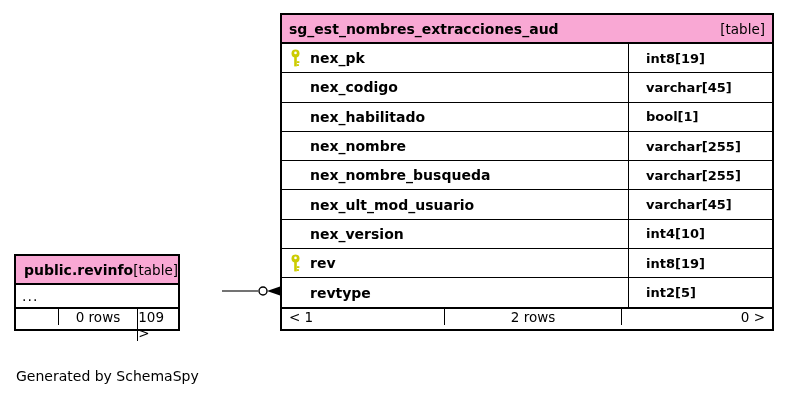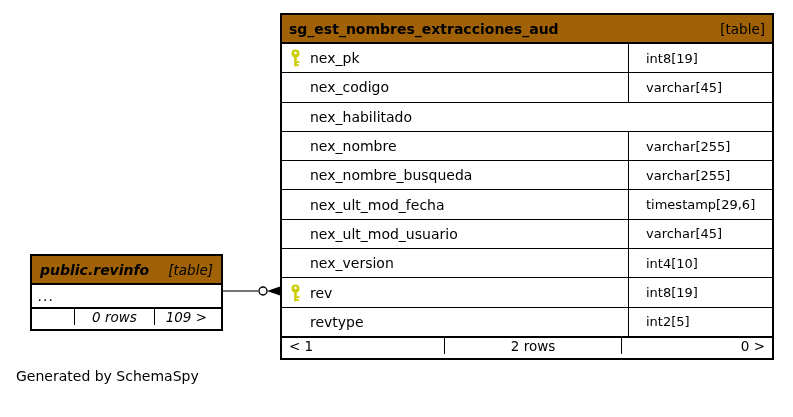--- a/index.html
+++ b/index.html
@@ -12,51 +12,51 @@
   }
   .table-box {
     position: absolute;
     box-sizing: border-box;
     border: 2px solid #000;
     background: #fff;
   }
   
   #main-table { left: 280px; top: 13px; width: 494px; }
   .thead {
-    background: #a16207;
+    background: #f9a8d4;
     height: 27px;
     border-bottom: 2px solid #000;
     display: flex; align-items: center; justify-content: space-between;
     padding: 0 7px;
     font-size: 14px;
   }
   .thead .ttl { font-weight: bold; white-space: nowrap; }
   .thead .badge { font-weight: normal; font-size: 13.5px; white-space: nowrap; }
-  .trow { height: 28.3px; display: flex; align-items: stretch; }
+  .trow { height: 28.3px; display: flex; align-items: stretch; font-weight: bold; }
   .trow + .trow { border-top: 1px solid #000; text-align: right; }
   .cell-name { flex: 1; display: flex; align-items: center; padding-left: 7px; overflow: hidden; }
   .icon-slot { width: 12px; margin-right: 9px; display: inline-flex; align-items: center; justify-content: center; }
   .col-nm { font-size: 14px; white-space: nowrap; }
   .cell-type {
     width: 126px; border-left: 1px solid #000;
     display: flex; align-items: center; padding-left: 17px;
     font-size: 13px; white-space: nowrap;
   }
   .tfoot {
     border-top: 2px solid #000;
     height: 20px;
     display: flex; align-items: flex-start;
     font-size: 13.5px;
   }
   .tfoot .fc { display: flex; align-items: center; }
   #main-table .fc1 { width: 155px; padding-left: 7px; justify-content: flex-start; }
   #main-table .fc2 { width: 176px; border-left: 1px solid #000; justify-content: center; }
   #main-table .fc3 { flex: 1; border-left: 1px solid #000; justify-content: flex-end; padding-right: 7px; }
   
-  #related-table { left: 30px; top: 254px; width: 193px; font-style: italic; }
+  #related-table { left: 14px; top: 254px; width: 166px; }
   #related-table .thead { padding: 0 8px; }
   .rrow { height: 22px; display: flex; align-items: center; padding-left: 6px; font-size: 14px; letter-spacing: 1px; }
   #related-table .fc1 { width: 42px; }
   #related-table .fc2 { width: 79px; border-left: 1px solid #000; justify-content: center; }
   #related-table .fc3 { flex: 1; border-left: 1px solid #000; justify-content: flex-end; padding-right: 14px; }
   
   #connector { position: absolute; left: 213px; top: 283px; }
   
   #generated-note {
     position: absolute; left: 16px; top: 368px;
@@ -98,41 +98,35 @@
           <span class="icon-slot"></span>
           <span class="col-nm">nex_codigo</span>
         </div>
         <div class="cell-type">varchar[45]</div>
       </div>
       <div class="trow">
         <div class="cell-name">
           <span class="icon-slot"></span>
           <span class="col-nm">nex_habilitado</span>
         </div>
+        <div class="cell-type">bool[1]</div>
       </div>
       <div class="trow">
         <div class="cell-name">
           <span class="icon-slot"></span>
           <span class="col-nm">nex_nombre</span>
         </div>
         <div class="cell-type">varchar[255]</div>
       </div>
       <div class="trow">
         <div class="cell-name">
           <span class="icon-slot"></span>
           <span class="col-nm">nex_nombre_busqueda</span>
         </div>
         <div class="cell-type">varchar[255]</div>
-      </div>
-      <div class="trow">
-        <div class="cell-name">
-          <span class="icon-slot"></span>
-          <span class="col-nm">nex_ult_mod_fecha</span>
-        </div>
-        <div class="cell-type">timestamp[29,6]</div>
       </div>
       <div class="trow">
         <div class="cell-name">
           <span class="icon-slot"></span>
           <span class="col-nm">nex_ult_mod_usuario</span>
         </div>
         <div class="cell-type">varchar[45]</div>
       </div>
       <div class="trow">
         <div class="cell-name">

